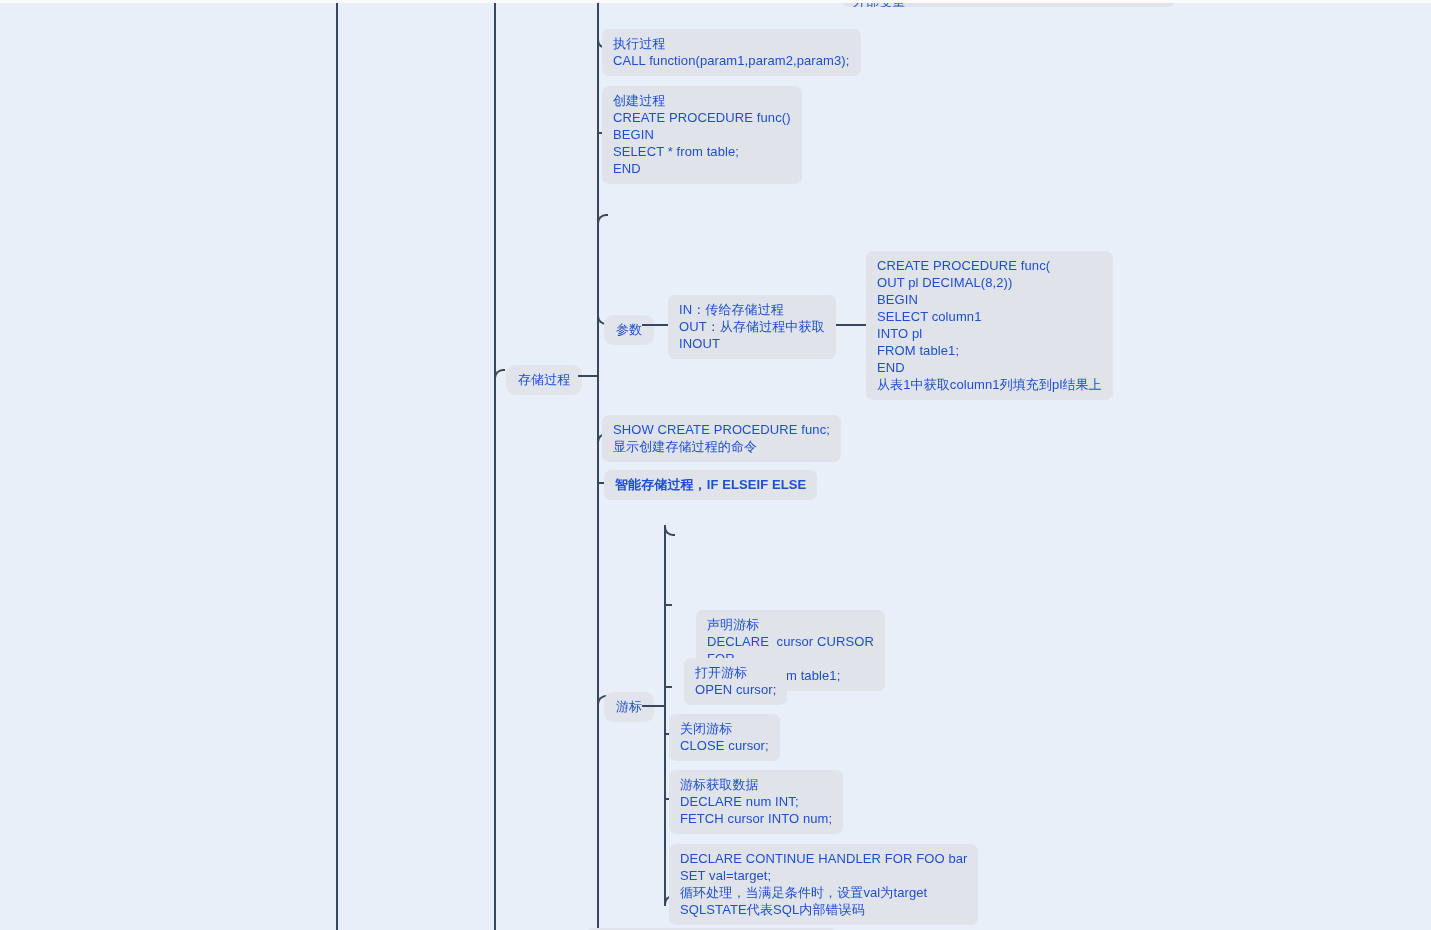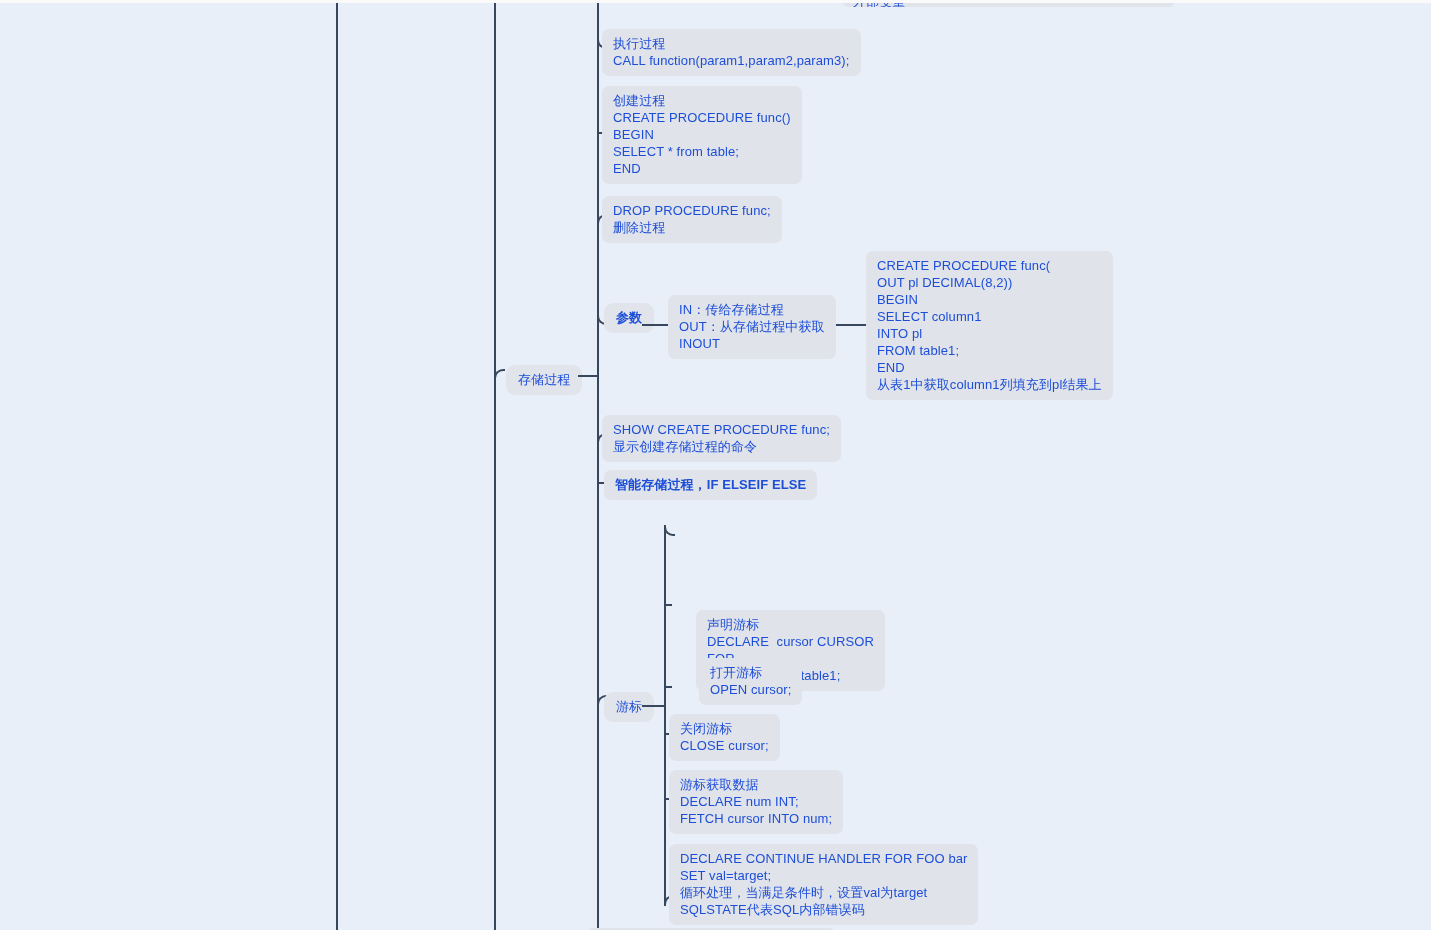--- a/index.html
+++ b/index.html
@@ -92,25 +92,23 @@
 CALL function(param1,param2,param3);</div>
 
   <div class="stub" style="left:597px;top:129px;width:8px;"></div>
   <div class="node" style="left:602px;top:83px;">创建过程
 CREATE PROCEDURE func()
 BEGIN
 SELECT * from table;
 END</div>
 
   <div class="elbow up" style="left:597px;top:211px;"></div>
-  <div class="node" style="left:602px;top:193px;">DROP PROCEDURE func;
-删除过程</div>
 
   <div class="elbow down" style="left:597px;top:311px;"></div>
-  <div class="node small" style="left:604px;top:300px;font-weight:bold;">参数</div>
+  <div class="node small" style="left:604px;top:312px;">参数</div>
   <div class="hline" style="left:642px;top:321px;width:26px;"></div>
   <div class="node" style="left:668px;top:292px;">IN：传给存储过程
 OUT：从存储过程中获取
 INOUT</div>
   <div class="hline" style="left:836px;top:321px;width:30px;"></div>
   <div class="node" style="left:866px;top:248px;">CREATE PROCEDURE func(
 OUT pl DECIMAL(8,2))
 BEGIN
 SELECT column1
 INTO pl
@@ -133,21 +131,21 @@
 
   <div class="elbow down" style="left:664px;top:522px;"></div>
 
   <div class="stub" style="left:664px;top:601px;width:8px;"></div>
   <div class="node" style="left:696px;top:563px;margin-top:44px;">声明游标
 DECLARE  cursor CURSOR
 FOR
 SELECT * from table1;</div>
 
   <div class="stub" style="left:664px;top:683px;width:8px;"></div>
-  <div class="node" style="left:699px;top:655px;">打开游标
+  <div class="node" style="left:684px;top:655px;">打开游标
 OPEN cursor;</div>
 
   <div class="stub" style="left:664px;top:730px;width:8px;"></div>
   <div class="node" style="left:669px;top:711px;">关闭游标
 CLOSE cursor;</div>
 
   <div class="stub" style="left:664px;top:795px;width:8px;"></div>
   <div class="node" style="left:669px;top:767px;">游标获取数据
 DECLARE num INT;
 FETCH cursor INTO num;</div>

